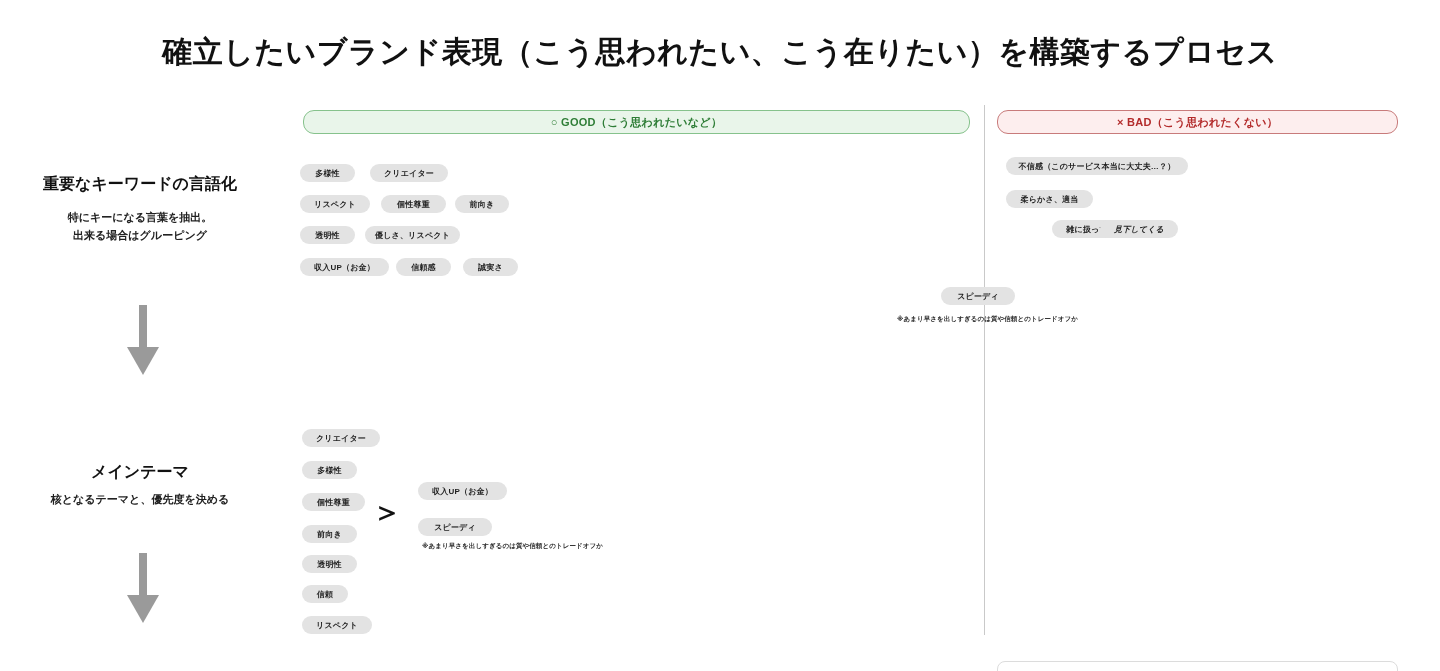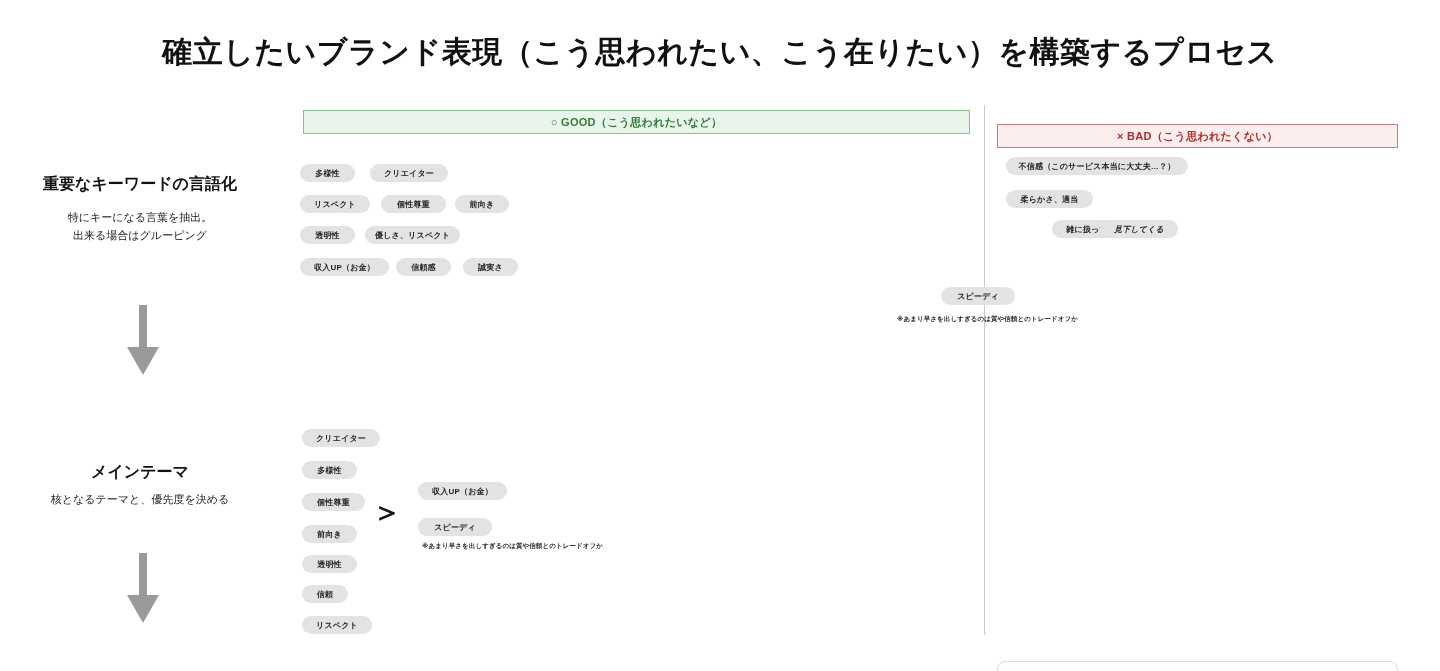--- a/index.html
+++ b/index.html
@@ -39,39 +39,39 @@
     width: 1px;
     height: 530px;
     background: #c9c9c9;
   }
 
   
   .banner {
     position: absolute;
     box-sizing: border-box;
     height: 24px;
-    border-radius: 0;
+    border-radius: 11px;
     font-size: 11px;
     font-weight: 700;
     display: flex;
     align-items: center;
     justify-content: center;
     letter-spacing: 0.3px;
   }
   .banner-good {
     left: 303px;
     top: 110px;
     width: 667px;
     background: #e9f5ea;
     border: 1px solid #86c28c;
     color: #2e7d36;
   }
   .banner-bad {
     left: 997px;
-    top: 124px;
+    top: 110px;
     width: 401px;
     background: #fdeeee;
     border: 1px solid #c87b7b;
     color: #b32b2b;
   }
 
   
   .tag {
     position: absolute;
     box-sizing: border-box;
@@ -108,21 +108,21 @@
     font-size: 16px;
     font-weight: 700;
     color: #111111;
   }
   .section-sub {
     position: absolute;
     width: 280px;
     left: 0;
     text-align: center;
     font-size: 11px;
-    font-weight: 400;
+    font-weight: 700;
     color: #222222;
     line-height: 1.55;
   }
 
   
   .arrow-down {
     position: absolute;
     width: 40px;
     height: 70px;
   }

